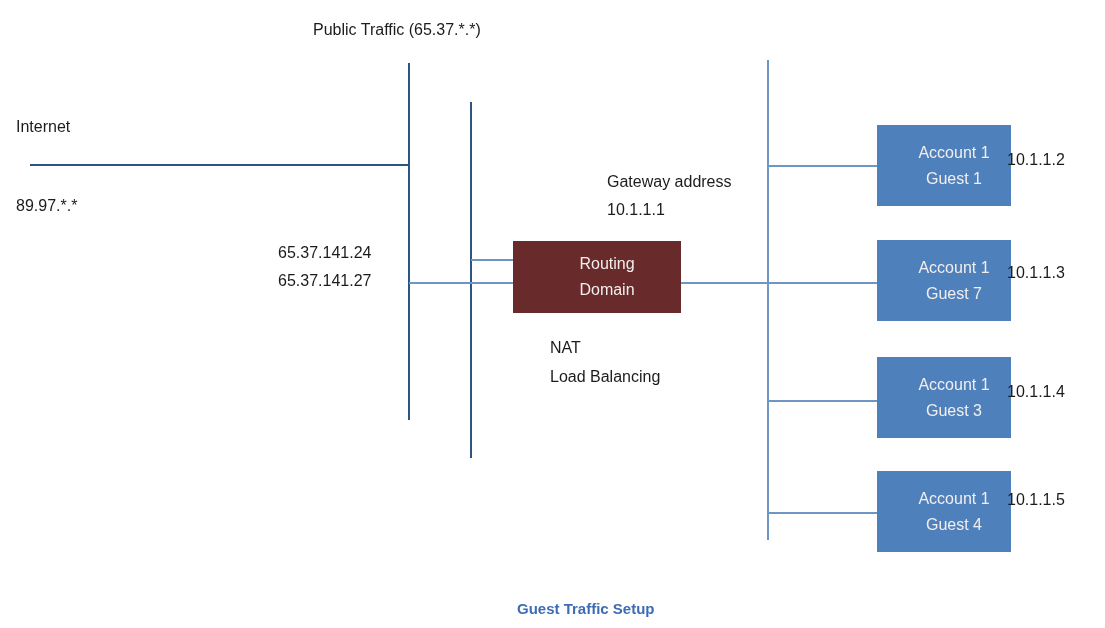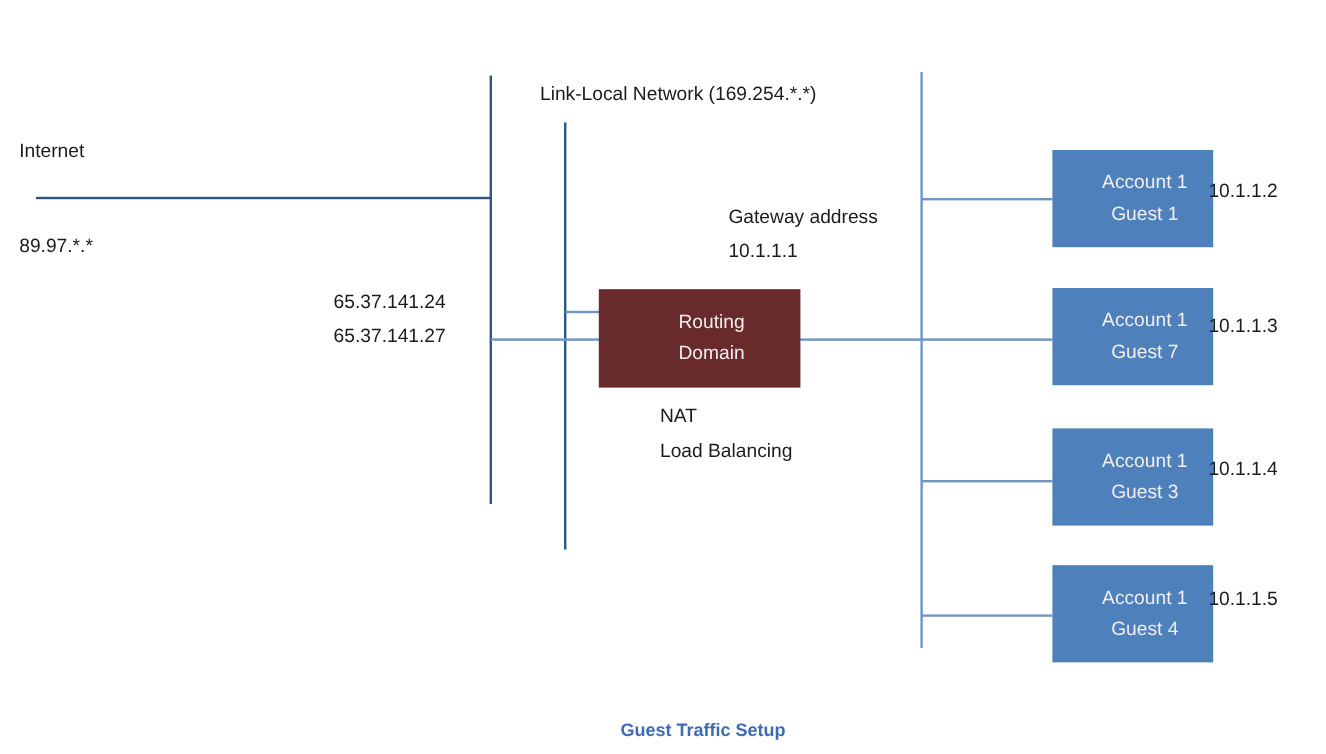--- a/index.html
+++ b/index.html
@@ -24,21 +24,21 @@
   .node{
     position:absolute;
     display:flex;flex-direction:column;
     align-items:center;justify-content:center;
     text-align:center;
     font-size:16px;line-height:26px;
     color:#f2eeee;
     padding-left:20px;
   }
   .routing{
-    left:499px;top:241px;width:148px;height:82px;
+    left:513px;top:241px;width:148px;height:72px;
     background:#682a2a;
     text-align:center;
   }
   .guestbox{
     left:877px;width:114px;height:81px;
     background:#4e80bc;
   }
   .ip{
     position:absolute;left:1007px;
     font-size:16px;line-height:18px;white-space:nowrap;
@@ -46,21 +46,21 @@
   .caption{
     position:absolute;left:517px;top:600px;
     font-size:15px;font-weight:bold;color:#3e6cb4;white-space:nowrap;
   }
 </style>
 </head>
 <body>
 
 <div id="canvas">
 
-  <div class="lbl" style="left:450px;top:69px;">Link-Local Network (169.254.*.*)</div>
+  <div class="lbl" style="left:313px;top:20px;">Public Traffic (65.37.*.*)</div>
 
   <div class="lbl" style="left:16px;top:117px;">Internet</div>
   <div class="lbl" style="left:16px;top:196px;">89.97.*.*</div>
   <div class="lbl" style="left:278px;top:243px;">65.37.141.24</div>
   <div class="lbl" style="left:278px;top:271px;">65.37.141.27</div>
 
   <div class="lbl" style="left:607px;top:172px;">Gateway address</div>
   <div class="lbl" style="left:607px;top:200px;">10.1.1.1</div>
 
   <div class="lbl" style="left:550px;top:338px;">NAT</div>

